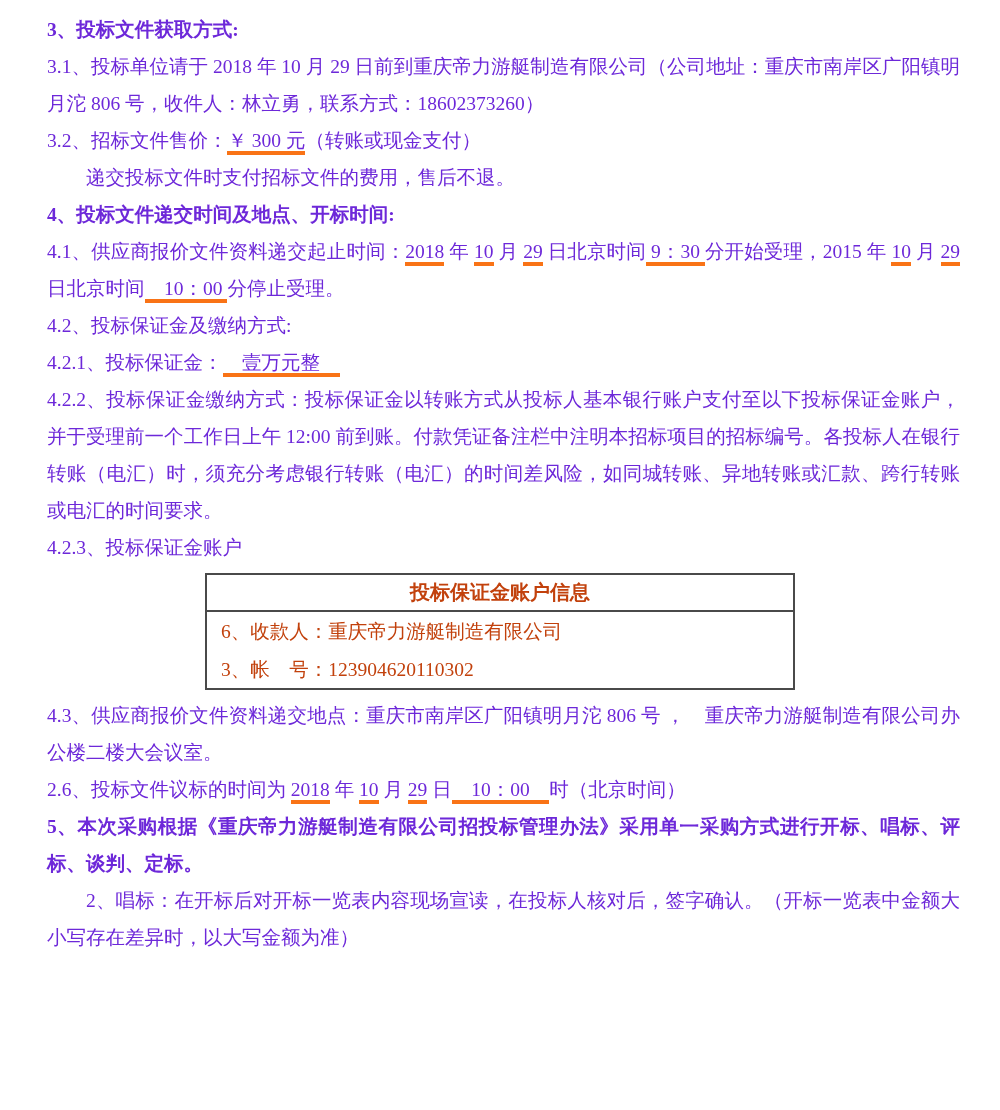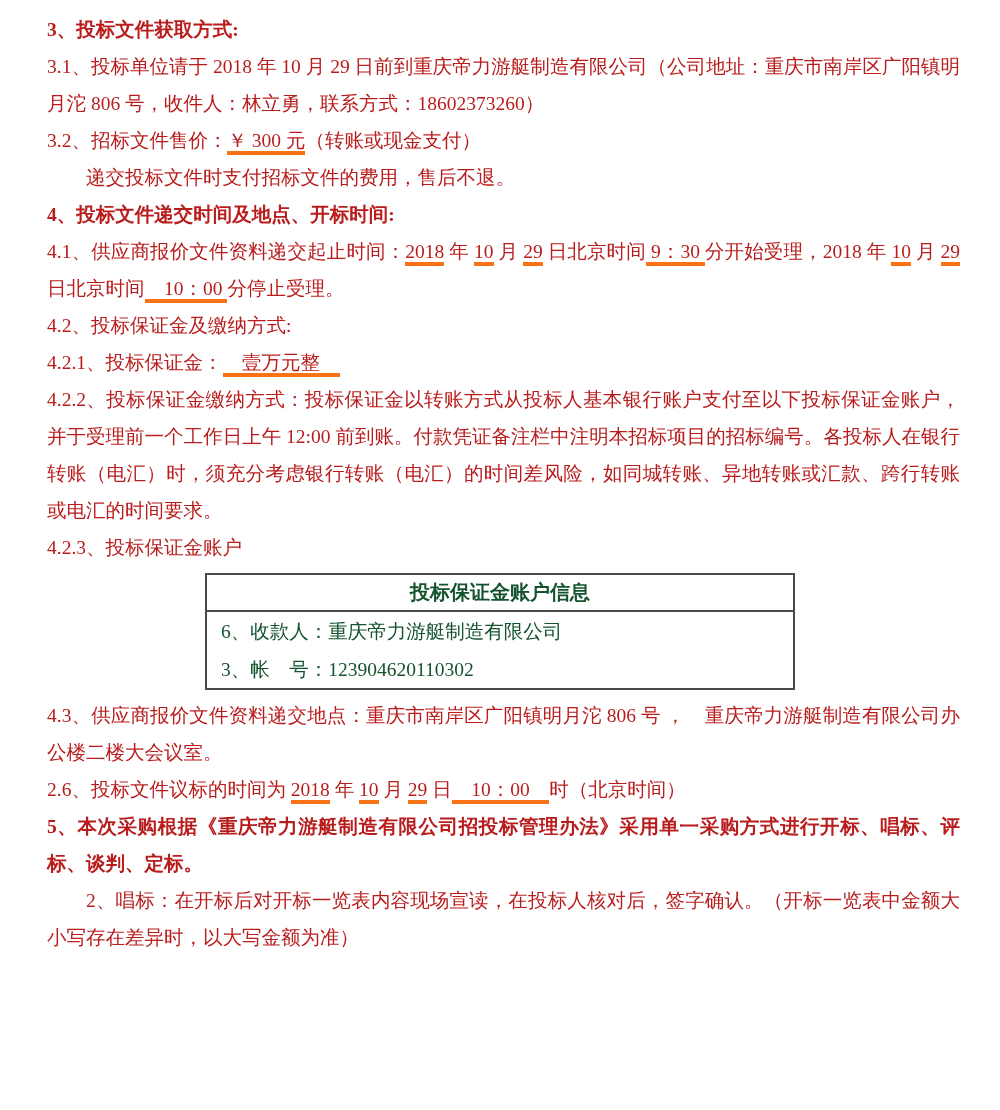--- a/index.html
+++ b/index.html
@@ -10,32 +10,32 @@
     background: #ffffff;
     color: #000000;
     padding: 11px 40px 0 47px;
     overflow: hidden;
     font-family: "Liberation Serif", "DejaVu Serif", serif;
   }
   p {
     font-size: 19.5px;
     line-height: 37px;
     text-align: justify;
-    color: #b91c1c;
+    color: #6d28d9;
   }
   p.heading { font-weight: bold; }
   p.indent { text-indent: 2em; }
   span.u { border-bottom: 4px solid #f97316; }
   table.acct {
     width: 590px;
     margin: 7px 0 7px 158px;
     border-collapse: collapse;
     border: 2px solid #4a4a4a;
     font-size: 19.5px;
-    color: #14532d;
+    color: #c2410c;
   }
   table.acct th {
     font-size: 20px;
     font-weight: bold;
     text-align: center;
     height: 37px;
     border-bottom: 2px solid #4a4a4a;
     padding: 0;
   }
   table.acct td {
@@ -47,21 +47,21 @@
 </head>
 <body>
 
 <div class="page">
   <div id="doc">
       <p class="heading"><span>3、投标文件获取方式:</span></p>
       <p class="body"><span>3.1、投标单位请于 2018 年 10 月 29 日前到重庆帝力游艇制造有限公司（公司地址：重庆市南岸区广阳镇明月沱 806 号，收件人：林立勇，联系方式：18602373260）</span></p>
       <p class="body"><span>3.2、招标文件售价：</span><span class="u">￥ 300 元</span><span>（转账或现金支付）</span></p>
       <p class="indent"><span>递交投标文件时支付招标文件的费用，售后不退。</span></p>
       <p class="heading"><span>4、投标文件递交时间及地点、开标时间:</span></p>
-      <p class="body"><span>4.1、供应商报价文件资料递交起止时间：</span><span class="u">2018</span><span> 年 </span><span class="u">10</span><span> 月 </span><span class="u">29</span><span> 日北京时间</span><span class="u"> 9：30 </span><span>分开始受理，2018 年 </span><span class="u">10</span><span> 月 </span><span class="u">29</span><span> 日北京时间</span><span class="u">　10：00 </span><span>分停止受理。</span></p>
+      <p class="body"><span>4.1、供应商报价文件资料递交起止时间：</span><span class="u">2018</span><span> 年 </span><span class="u">10</span><span> 月 </span><span class="u">29</span><span> 日北京时间</span><span class="u"> 9：30 </span><span>分开始受理，2015 年 </span><span class="u">10</span><span> 月 </span><span class="u">29</span><span> 日北京时间</span><span class="u">　10：00 </span><span>分停止受理。</span></p>
       <p class="body"><span>4.2、投标保证金及缴纳方式:</span></p>
       <p class="body"><span>4.2.1、投标保证金：</span><span class="u">　壹万元整　</span></p>
       <p class="body"><span>4.2.2、投标保证金缴纳方式：投标保证金以转账方式从投标人基本银行账户支付至以下投标保证金账户，并于受理前一个工作日上午 12:00 前到账。付款凭证备注栏中注明本招标项目的招标编号。各投标人在银行转账（电汇）时，须充分考虑银行转账（电汇）的时间差风险，如同城转账、异地转账或汇款、跨行转账或电汇的时间要求。</span></p>
       <p class="body"><span>4.2.3、投标保证金账户</span></p>
       <table class="acct">
         <tbody>
           <tr>
             <th>投标保证金账户信息</th>
           </tr>
           <tr>

